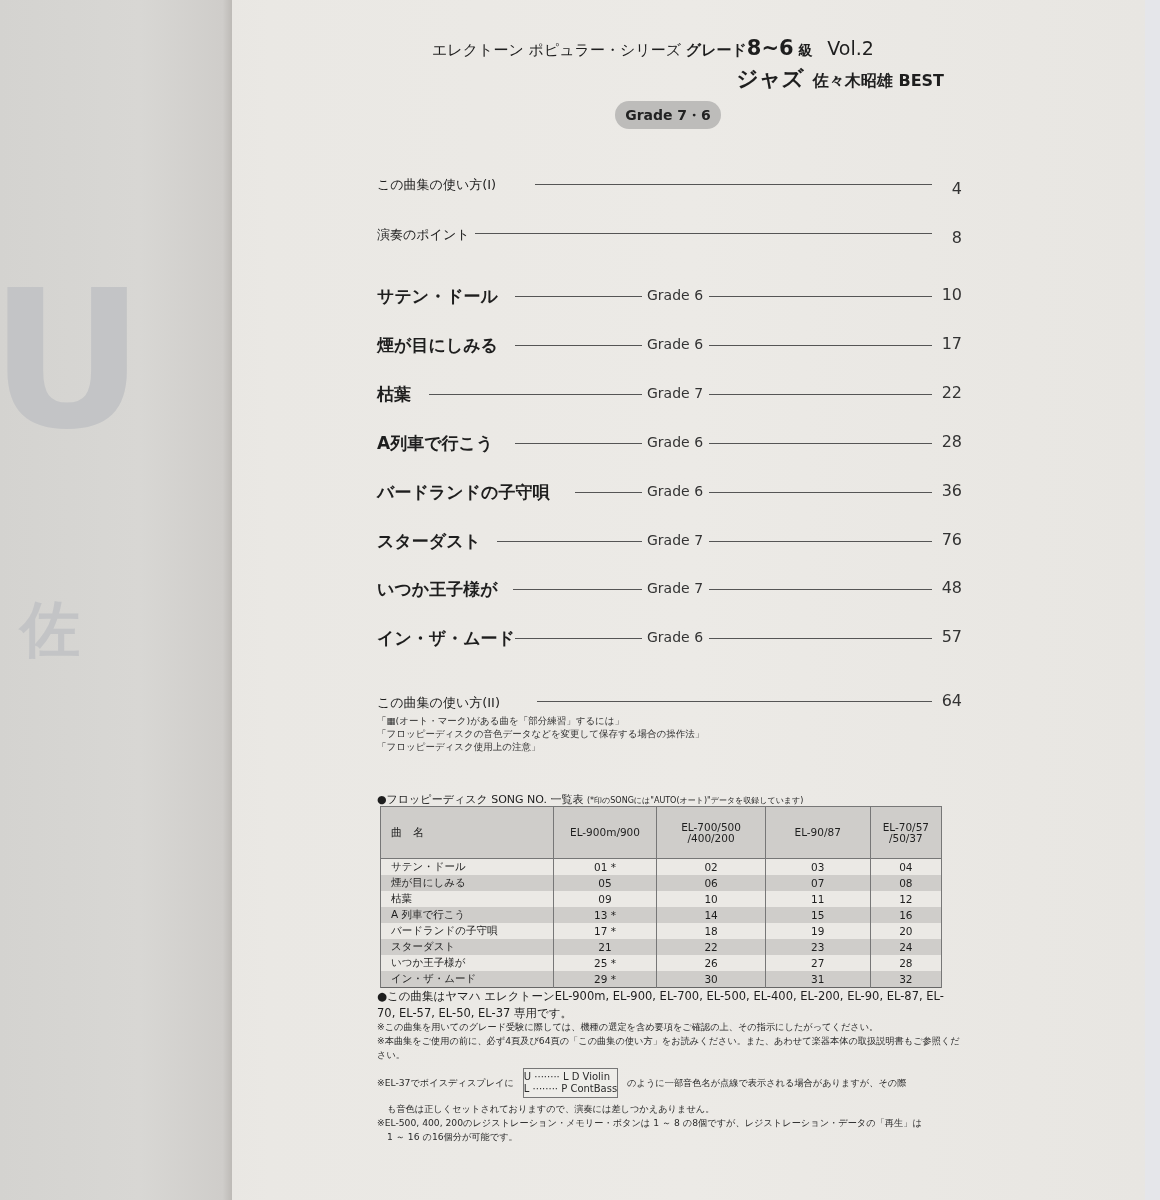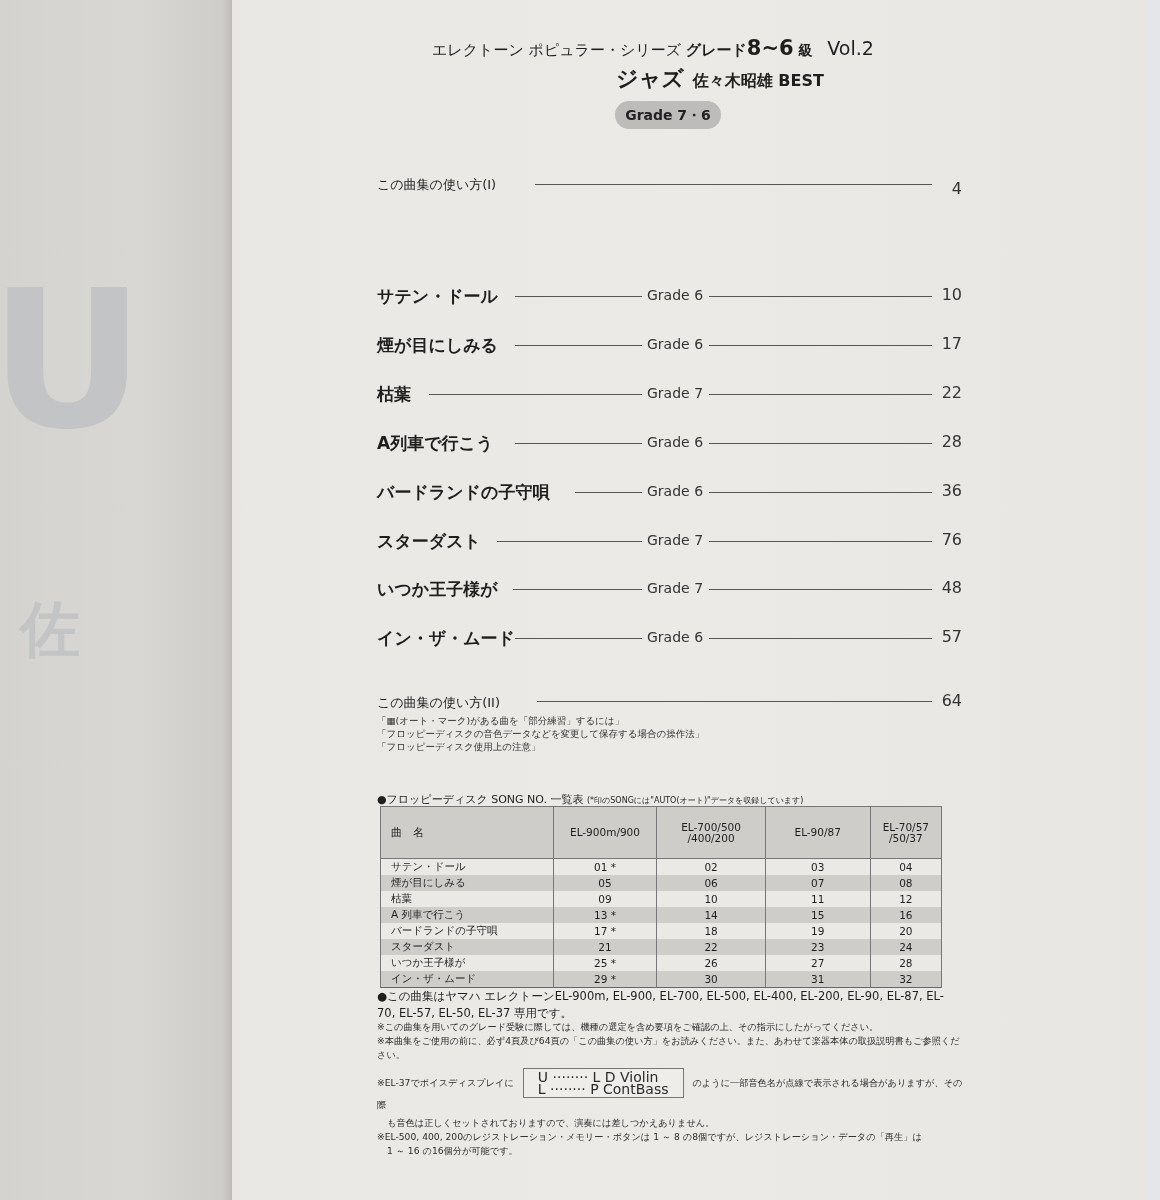--- a/index.html
+++ b/index.html
@@ -23,21 +23,21 @@
   .page-edge {
     position:absolute; left:1145px; top:0; width:15px; height:1200px;
     background:#e5e6ea;
   }
   .hdr { position:absolute; left:0; width:913px; text-align:center; }
   .series-line { top:36px; font-size:15px; left:200px; width:500px; text-align:left; white-space:nowrap; }
   .series-line .grade-big { font-size:21px; font-weight:bold; }
   .series-line .grade-word { font-weight:bold; font-size:15px; }
   .series-line .kyu { font-weight:bold; font-size:14px; }
   .series-line .vol { margin-left:10px; font-size:19px; }
-  .title-line { top:64px; left:288px; width:400px; text-align:center; white-space:nowrap; }
+  .title-line { top:64px; left:312px; width:400px; text-align:right; white-space:nowrap; }
   .title-line .jazz { font-size:22px; font-weight:bold; }
   .title-line .sub { font-size:16px; font-weight:bold; margin-left:4px; }
   .grade-pill {
     position:absolute; left:383px; top:101px; width:106px; height:28px; border-radius:14px;
     background:#bdbcba; font-weight:bold; font-size:14px; text-align:center; line-height:28px; color:#222;
   }
   .toc-row { position:absolute; left:145px; width:585px; height:24px; }
   .toc-row .t { position:absolute; left:0; top:0; white-space:nowrap; background:transparent; }
   .toc-row .line1 { position:absolute; height:1px; background:#555; }
   .toc-row .grade { position:absolute; left:270px; top:2px; font-size:14px; color:#333; }
@@ -53,22 +53,22 @@
   }
   table.songs th { background:#cfcdca; font-weight:normal; height:27px; border:1px solid #777; padding:12px; line-height:11px; }
   table.songs th.name { text-align:left; padding-left:10px; font-size:11px; }
   table.songs td { height:16px; padding:0; border-left:1px solid #777; border-right:1px solid #777; text-align:center; }
   table.songs td.name { text-align:left; padding-left:10px; }
   table.songs tr.odd td { background:#ebe9e5; }
   table.songs tr.even td { background:#cfcdca; }
   .compat { position:absolute; left:145px; top:988px; width:580px; font-size:11.5px; line-height:17px; }
   .notes { position:absolute; left:145px; top:1020px; width:590px; font-size:9.2px; line-height:14px; color:#2a2a2a; }
   .voice-box {
-    display:inline-block; vertical-align:middle; border:1px solid #777; font-size:14px; line-height:12px;
-    padding:2px 14px; margin:0 6px; background:#eeede9;
+    display:inline-block; vertical-align:middle; border:1px solid #777; font-size:10px; line-height:12px;
+    padding:2px 0; margin:0 6px; background:#eeede9;
   }
 </style>
 </head>
 <body>
 
 <div class="left-page">
   <div class="left-ghost" style="left:-10px;top:250px;font-size:190px;">U</div>
   <div class="left-ghost" style="left:20px;top:590px;font-size:60px;">佐</div>
 </div>
 
@@ -85,20 +85,25 @@
     <span class="jazz">ジャズ</span>
     <span class="sub">佐々木昭雄 BEST</span>
   </div>
 
   <div class="grade-pill">Grade 7・6</div>
 
   <div class="toc-row toc-small" style="top:176px">
     <span class="t">この曲集の使い方(I)</span>
     <div class="line1" style="left:158px;right:30px;top:8px"></div>
     <span class="pg" style="top:3px">4</span>
+  </div>
+  <div class="toc-row toc-small" style="top:226px">
+    <span class="t">演奏のポイント</span>
+    <div class="line1" style="left:98px;right:30px;top:7px"></div>
+    <span class="pg" style="top:2px">8</span>
   </div>
 
   <div class="toc-row toc-big" style="top:285px">
     <span class="t">サテン・ドール</span>
     <div class="line1" style="left:138px;width:127px;top:11px"></div>
     <span class="grade">Grade 6</span>
     <div class="line1" style="left:332px;right:30px;top:11px"></div>
     <span class="pg">10</span>
   </div>
   <div class="toc-row toc-big" style="top:334px">

